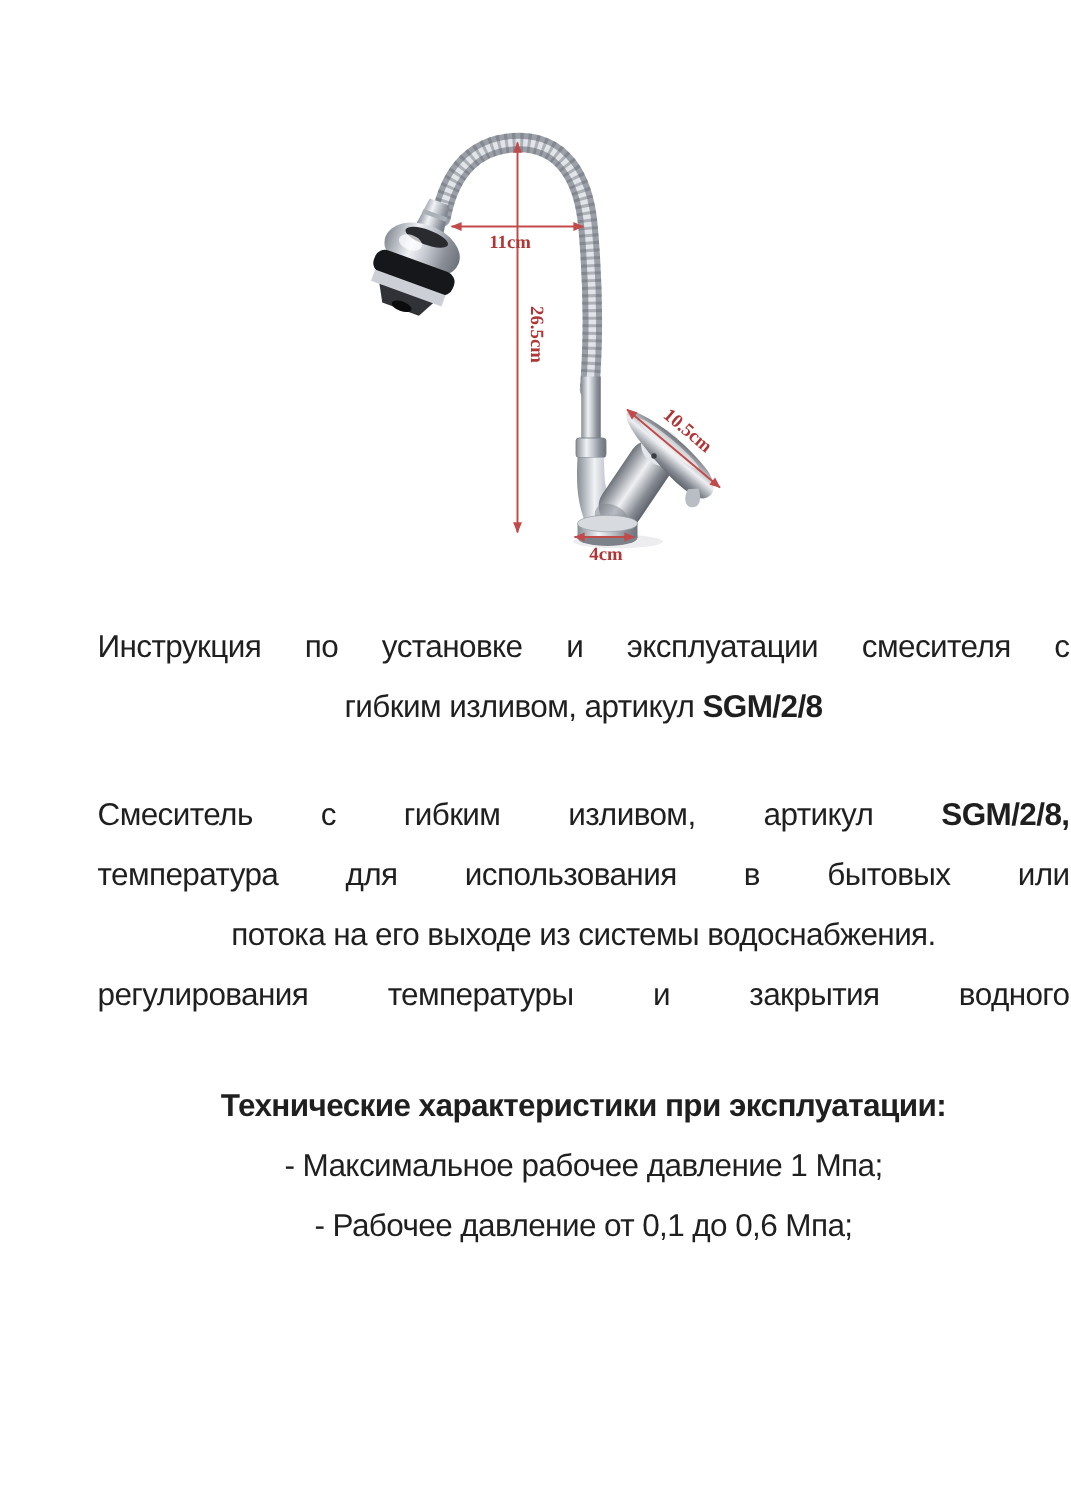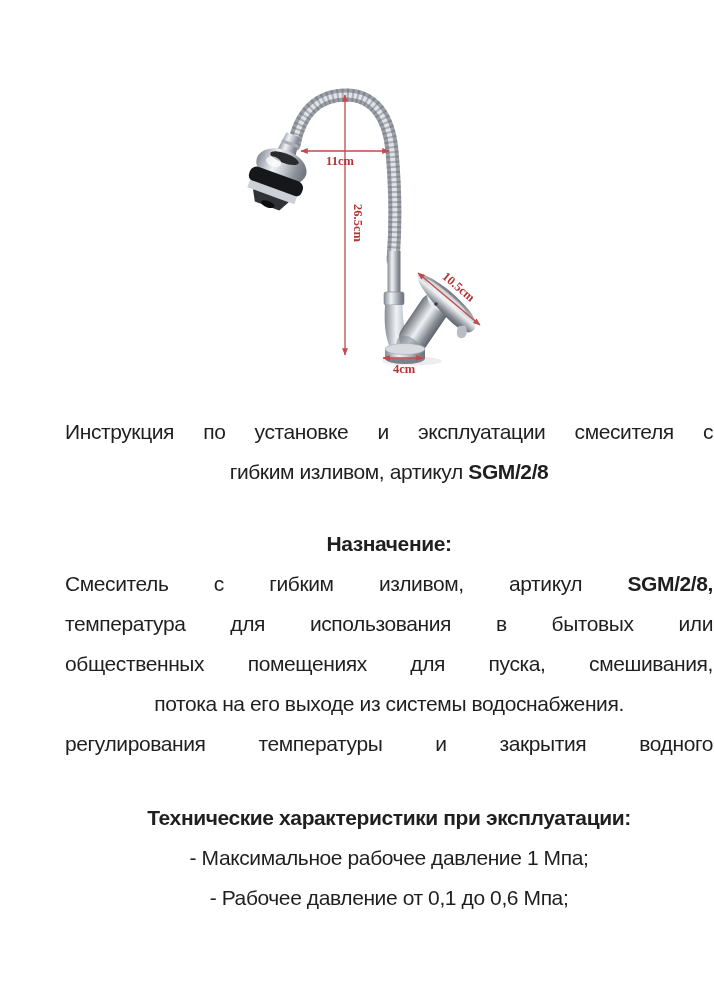--- a/index.html
+++ b/index.html
@@ -99,24 +99,22 @@
   </svg>
 
   <div class="content">
 
     <div class="sec-intro">
       <div class="line just">Инструкция по установке и эксплуатации смесителя с</div>
       <div class="line"><span>гибким изливом, артикул </span><span class="b">SGM/2/8</span></div>
     </div>
 
     <div class="sec-purpose">
-      <div class="line heading">Назначение:</div>
       <div class="line just"><span>Смеситель с гибким изливом, артикул </span><span class="b">SGM/2/8,</span></div>
       <div class="line just">температура для использования в бытовых или</div>
-      <div class="line just">общественных помещениях для пуска, смешивания,</div>
       <div class="line">потока на его выходе из системы водоснабжения.</div>
       <div class="line just">регулирования температуры и закрытия водного</div>
     </div>
 
     <div class="sec-specs">
       <div class="line heading">Технические характеристики при эксплуатации:</div>
       <div class="line">- Максимальное рабочее давление 1 Мпа;</div>
       <div class="line">- Рабочее давление от 0,1 до 0,6 Мпа;</div>
     </div>
 

